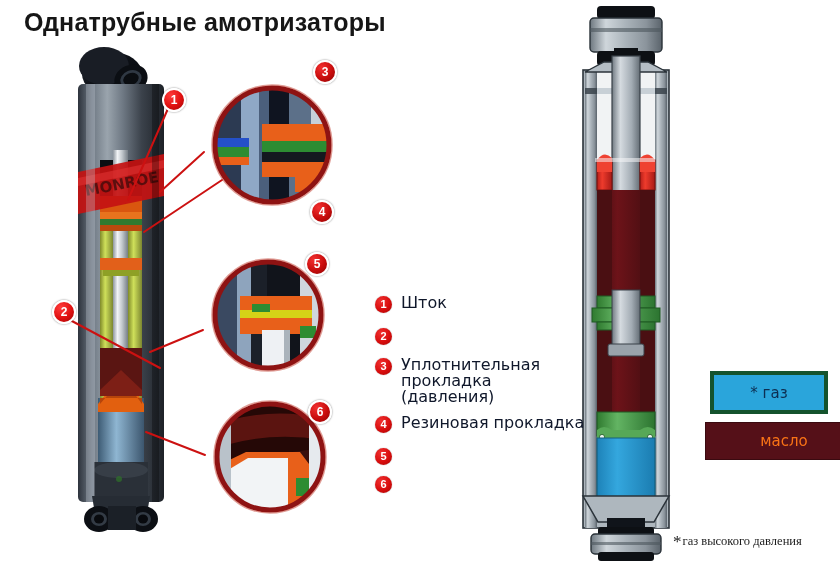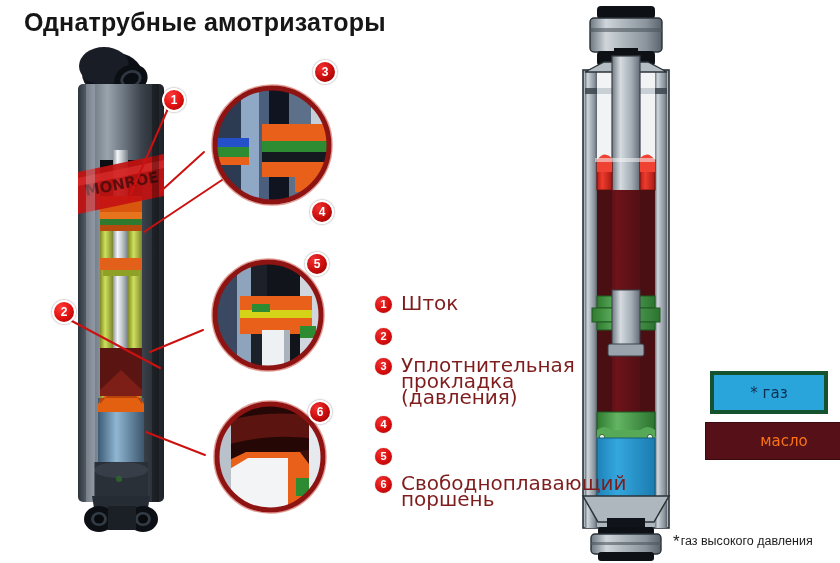--- a/index.html
+++ b/index.html
@@ -26,41 +26,41 @@
   .legend{position:absolute;left:375px;top:295px;width:215px;}
   .legend-row{display:flex;align-items:flex-start;margin-bottom:7px;}
   .badge{
     flex:0 0 auto;width:17px;height:17px;border-radius:50%;
     background:radial-gradient(circle at 35% 30%,#f03030 0%,#d80d0d 55%,#a80505 100%);
     color:#fff;font-size:11px;font-weight:bold;line-height:17px;
     text-align:center;margin-right:9px;margin-top:1px;
     box-shadow:0 0 1px rgba(0,0,0,.5);
   }
   .legend-text{
-    font-size:20px;color:#7f1d1d;line-height:16px;
+    font-size:16px;color:#0f172a;line-height:16px;
     font-family:"DejaVu Sans","Liberation Sans",sans-serif;
   }
 
   
   .key-box{
     position:absolute;display:flex;align-items:center;justify-content:center;
     font-size:15px;font-family:"DejaVu Sans","Liberation Sans",sans-serif;
   }
   #key-gas{
     left:710px;top:371px;width:110px;height:35px;
     background:#2aa5db;color:#0d2f52;border:4px solid #14532d;
   }
   #key-oil{
     left:705px;top:422px;width:118px;height:36px;
     background:#551018;color:#f97316;border:1px solid #3a0a10;padding-left:19px;
   }
   .footnote{
     position:absolute;left:673px;top:532px;
     font-size:12.5px;color:#1c1c1c;white-space:nowrap;
-    font-family:Liberation Sans, sans-serif;
+    font-family:Liberation Serif, serif;
   }
   .footnote .ast{font-size:17px;vertical-align:-2px;margin-right:1px;}
 
   
   .callout{
     position:absolute;width:20px;height:20px;border-radius:50%;
     background:radial-gradient(circle at 34% 28%,#ff3b3b 0%,#e01010 55%,#9e0404 100%);
     border:2px solid #ffffff;
     color:#ffffff;font-size:12px;font-weight:bold;
     line-height:20px;text-align:center;
@@ -375,29 +375,29 @@
       <div class="badge">2</div>
     </div>
 
     <div class="legend-row" style="margin-top:12px;">
       <div class="badge">3</div>
       <div class="legend-text">Уплотнительная прокладка (давления)</div>
     </div>
 
     <div class="legend-row" style="margin-top:10px;">
       <div class="badge">4</div>
+      <div class="legend-text">Резиновая прокладка</div>
     </div>
 
     <div class="legend-row" style="margin-top:14px;">
       <div class="badge">5</div>
     </div>
 
     <div class="legend-row" style="margin-top:10px;">
       <div class="badge">6</div>
-      <div class="legend-text">Свободноплавающий поршень</div>
     </div>
   </div>
 
   <div class="key-box" id="key-gas">* газ</div>
   <div class="key-box" id="key-oil">масло</div>
 
   <div class="footnote">
     <span class="ast">*</span><span>газ высокого давления</span>
   </div>
 

